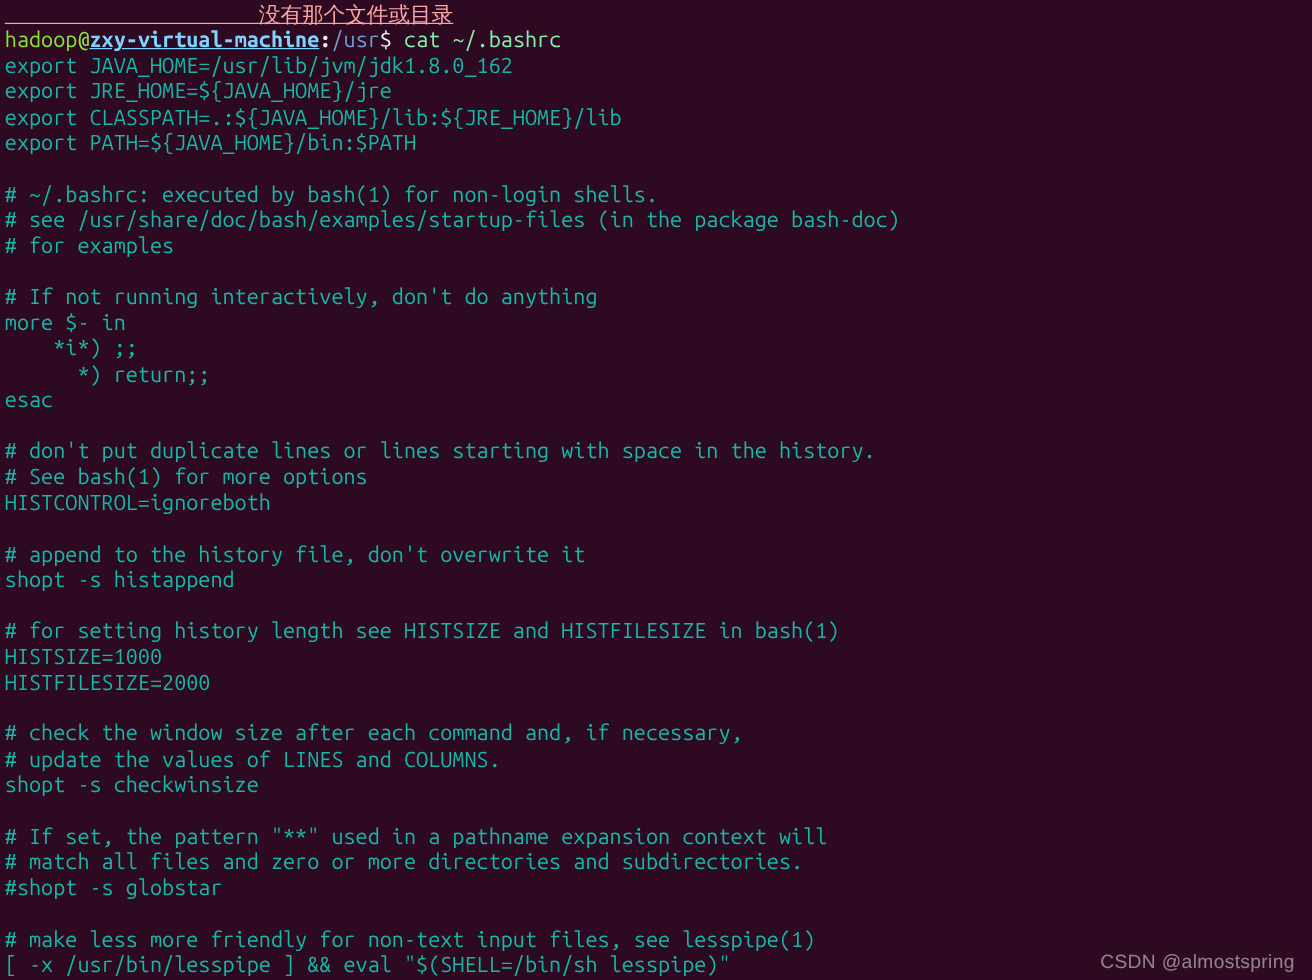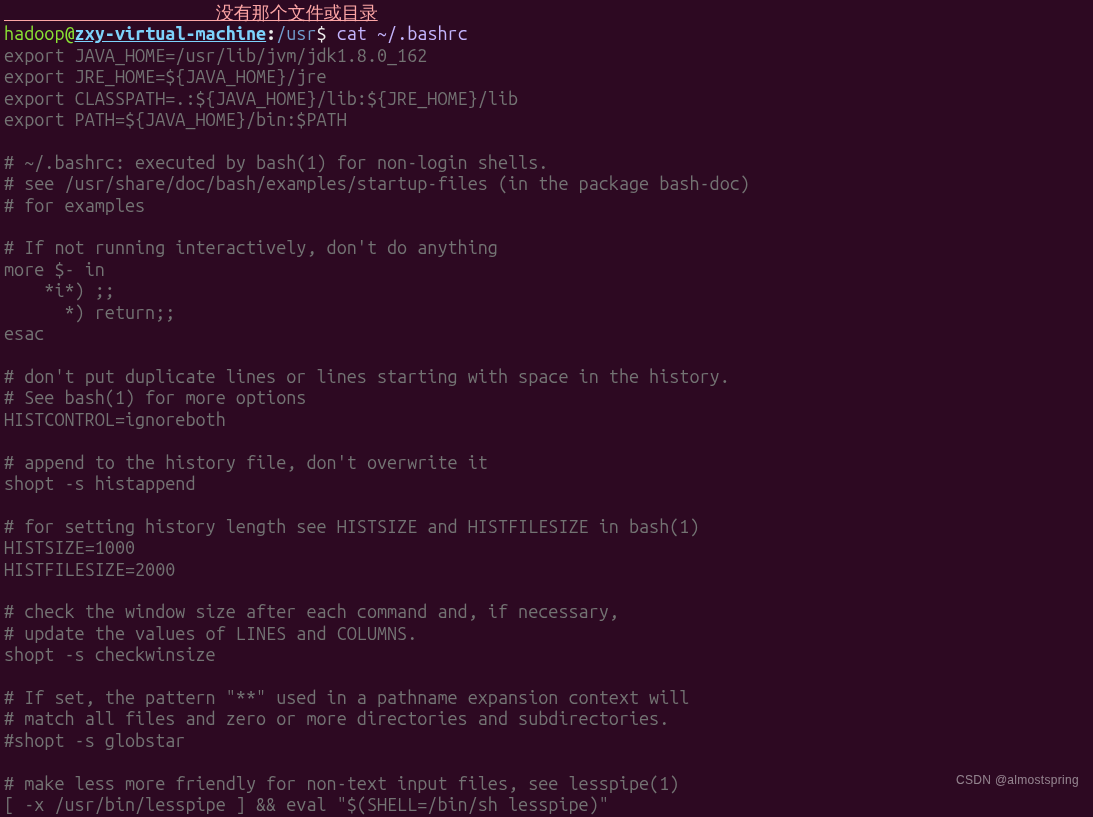--- a/index.html
+++ b/index.html
@@ -16,30 +16,30 @@
   }
   .terminal {
     padding: 2px 4px;
     white-space: pre;
   }
   .user   { color: #8ae234; font-weight: normal; }
   .host   { color: #7dd3fc; font-weight: bold; text-decoration: underline; }
   .colon  { color: #eeeeec; font-weight: bold; }
   .path   { color: #729fcf; font-weight: normal; }
   .dollar { color: #eeeeec; }
-  .cmd    { color: #c4b5fd; margin-top: 30px; }
-  .out    { color: #737373; }
+  .cmd    { color: #86efac; margin-top: 30px; }
+  .out    { color: #14b8a6; }
   .cjk    { color: #fca5a5; text-decoration: underline; }
   .watermark {
     position: absolute;
     right: 14px;
-    bottom: 26px;
+    bottom: 4px;
     color: rgba(230,230,230,0.55);
     font-family: Arial, sans-serif;
-    font-size: 12px;
+    font-size: 16px;
     letter-spacing: 0.3px;
     pointer-events: none;
   }
 </style>
 </head>
 <body>
 
 <div class="terminal"><span class="cjk out">                     没有那个文件或目录</span>
 <span class="user">hadoop</span><span class="user">@</span><span class="host">zxy-virtual-machine</span><span class="colon">:</span><span class="path">/usr</span><span class="dollar">$ </span><span class="cmd">cat ~/.bashrc</span>
 <span class="out">export JAVA_HOME=/usr/lib/jvm/jdk1.8.0_162</span>

